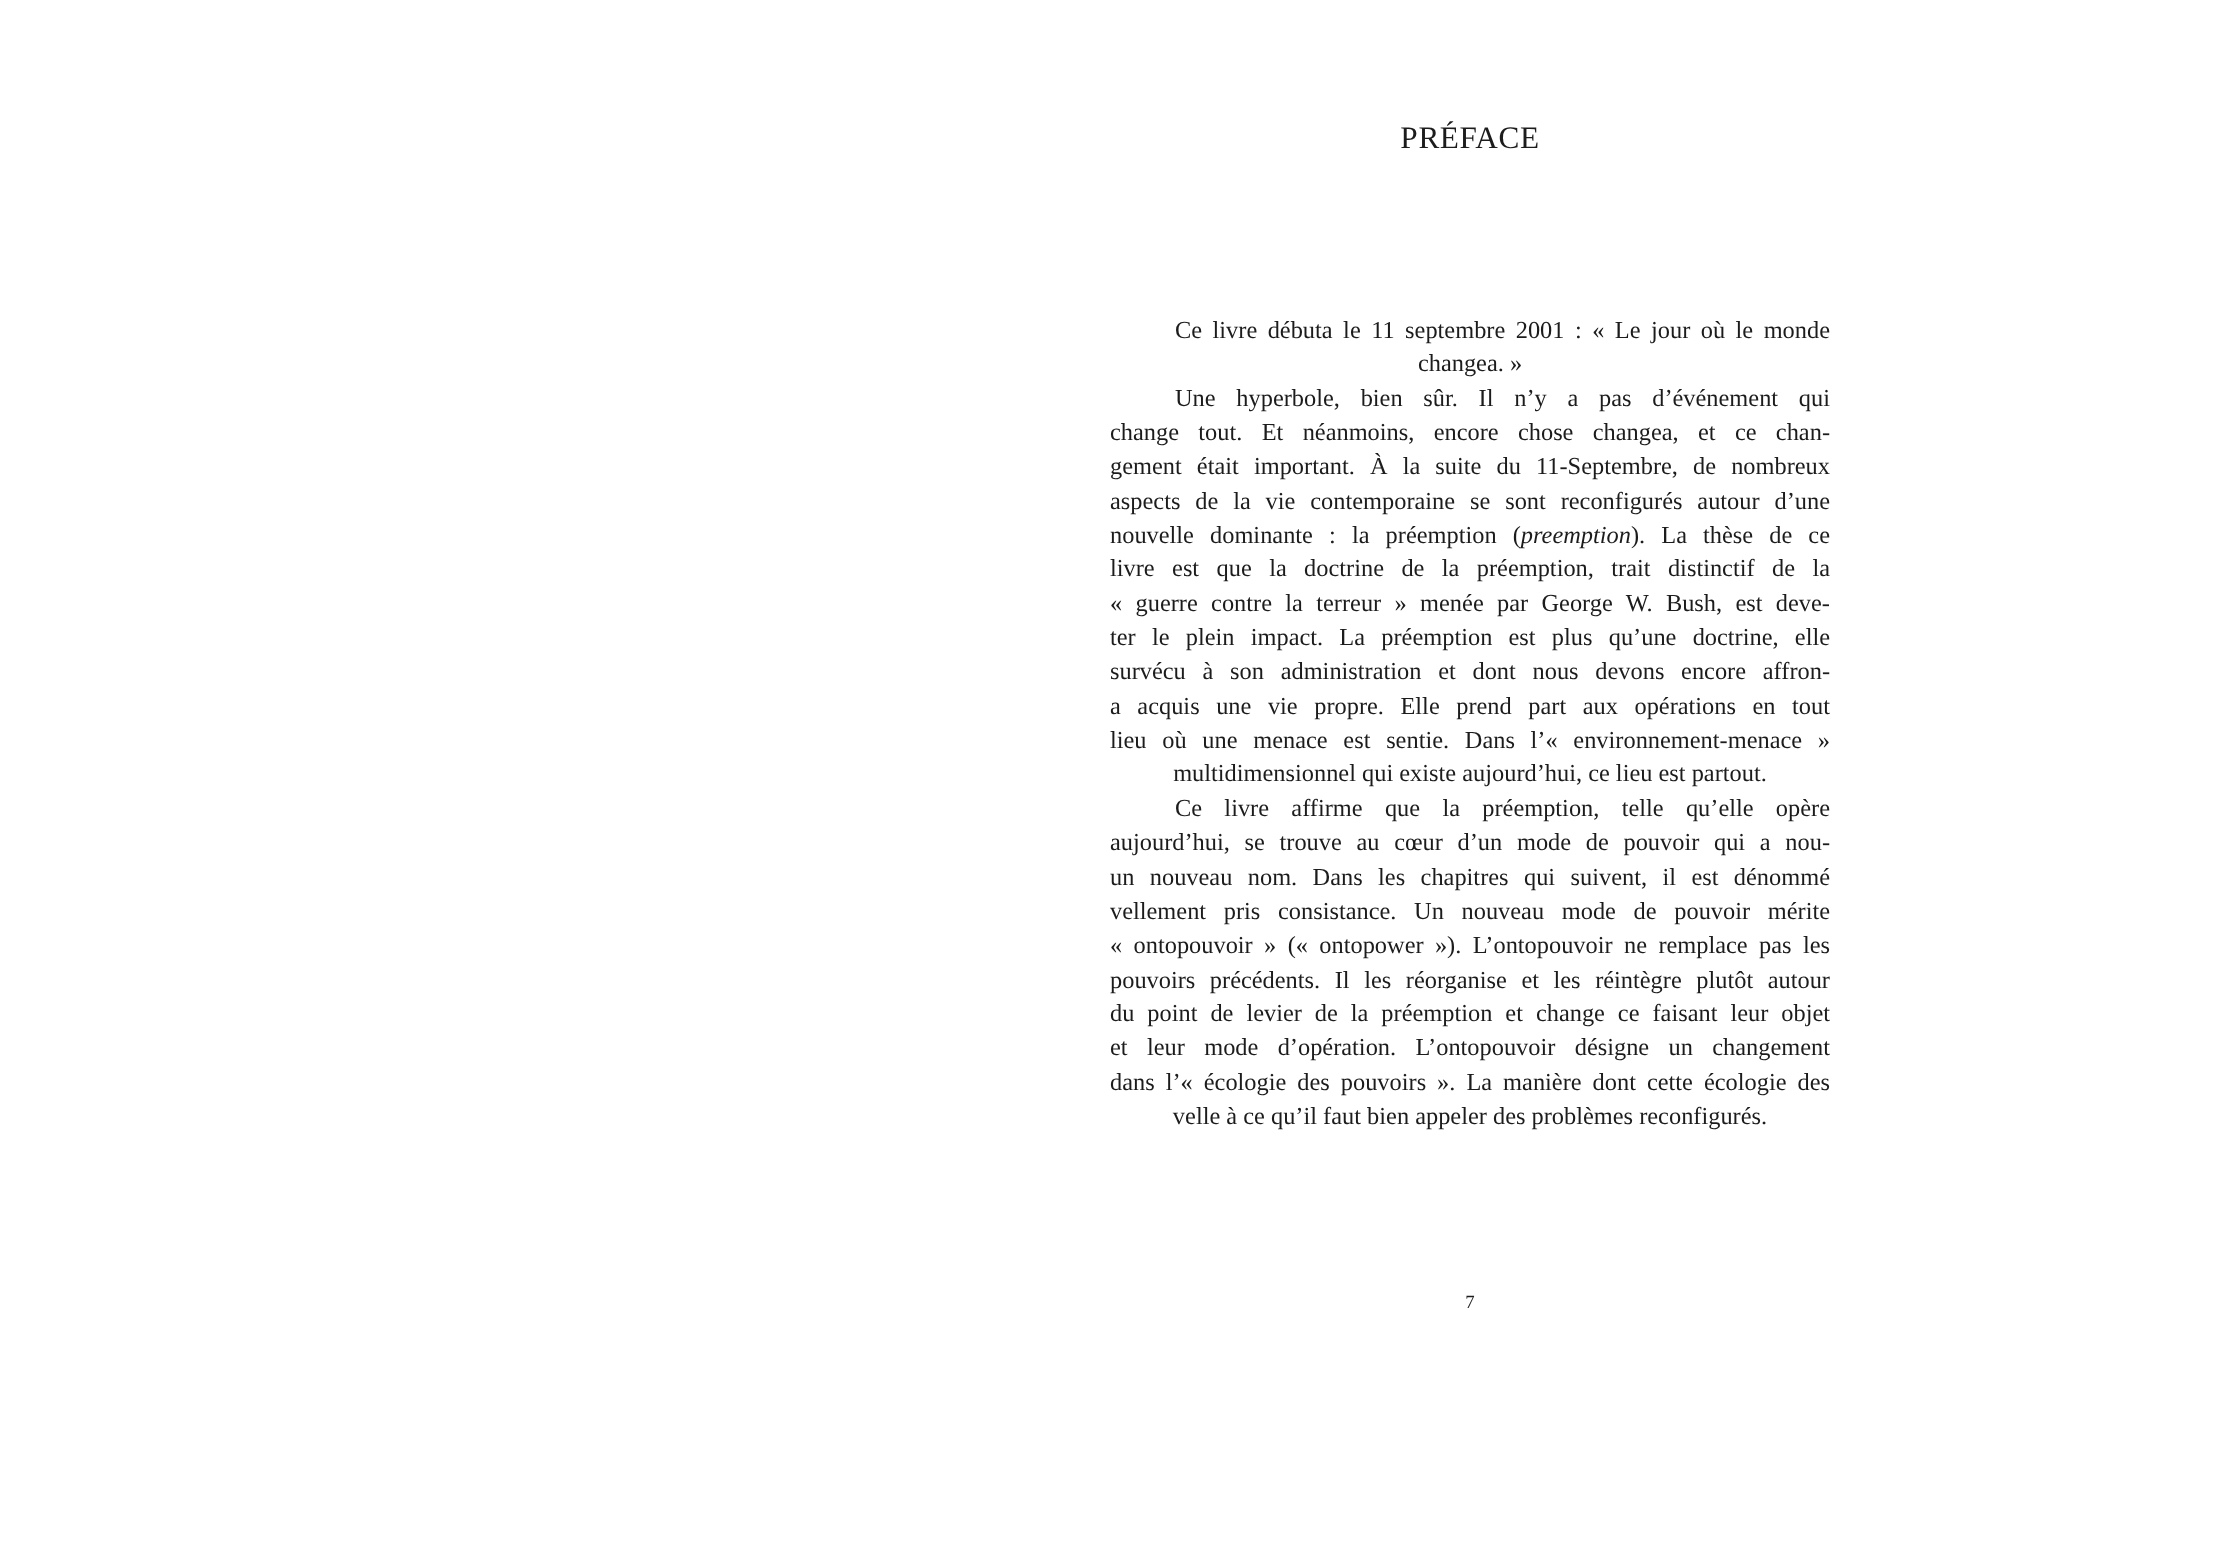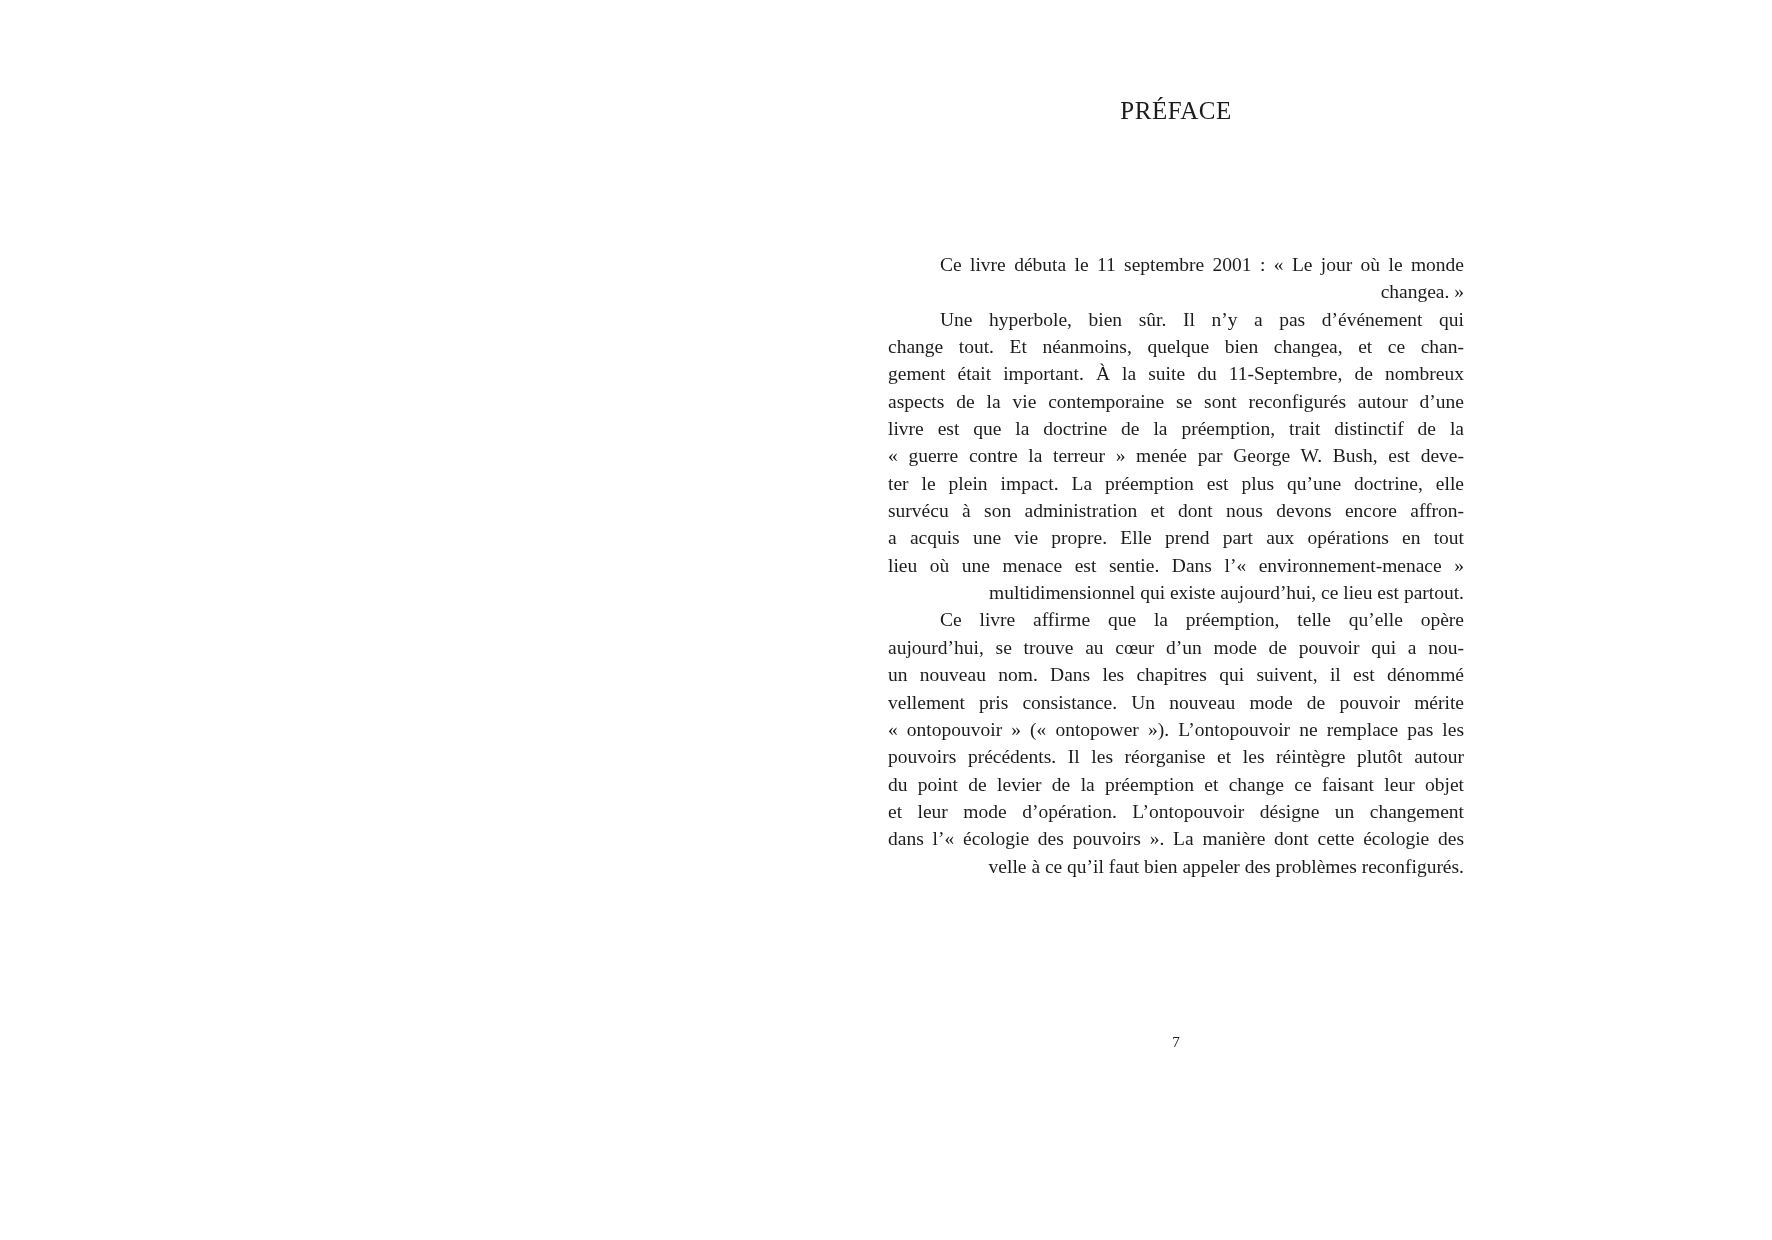--- a/index.html
+++ b/index.html
@@ -38,21 +38,21 @@
   }
   .line {
     white-space: normal;
   }
   .line.just {
     text-align: justify;
     text-align-last: justify;
     text-justify: inter-word;
   }
   .line.last {
-    text-align: right;
+    text-align: center;
   }
   .line.indent {
     text-indent: 52px;
   }
   .line i {
     font-style: italic;
   }
   .page-number {
     position: absolute;
     left: 888px;
@@ -69,23 +69,24 @@
 <div class="page">
   <div class="page-title">PRÉFACE</div>
 
   <div class="text-block">
       <div class="paragraph">
         <div class="line just indent">Ce livre débuta le 11 septembre 2001 : « Le jour où le monde</div>
         <div class="line last">changea. »</div>
       </div>
       <div class="paragraph">
         <div class="line just indent">Une hyperbole, bien sûr. Il n’y a pas d’événement qui</div>
-        <div class="line just">change tout. Et néanmoins, quelque bien changea, et ce chan-</div>
+        <div class="line just">change tout. Et néanmoins, encore chose changea, et ce chan-</div>
         <div class="line just">gement était important. À la suite du 11-Septembre, de nombreux</div>
         <div class="line just">aspects de la vie contemporaine se sont reconfigurés autour d’une</div>
+        <div class="line just">nouvelle dominante : la préemption (<i>preemption</i>). La thèse de ce</div>
         <div class="line just">livre est que la doctrine de la préemption, trait distinctif de la</div>
         <div class="line just">« guerre contre la terreur » menée par George W. Bush, est deve-</div>
         <div class="line just">ter le plein impact. La préemption est plus qu’une doctrine, elle</div>
         <div class="line just">survécu à son administration et dont nous devons encore affron-</div>
         <div class="line just">a acquis une vie propre. Elle prend part aux opérations en tout</div>
         <div class="line just">lieu où une menace est sentie. Dans l’« environnement-menace »</div>
         <div class="line last">multidimensionnel qui existe aujourd’hui, ce lieu est partout.</div>
       </div>
       <div class="paragraph">
         <div class="line just indent">Ce livre affirme que la préemption, telle qu’elle opère</div>

